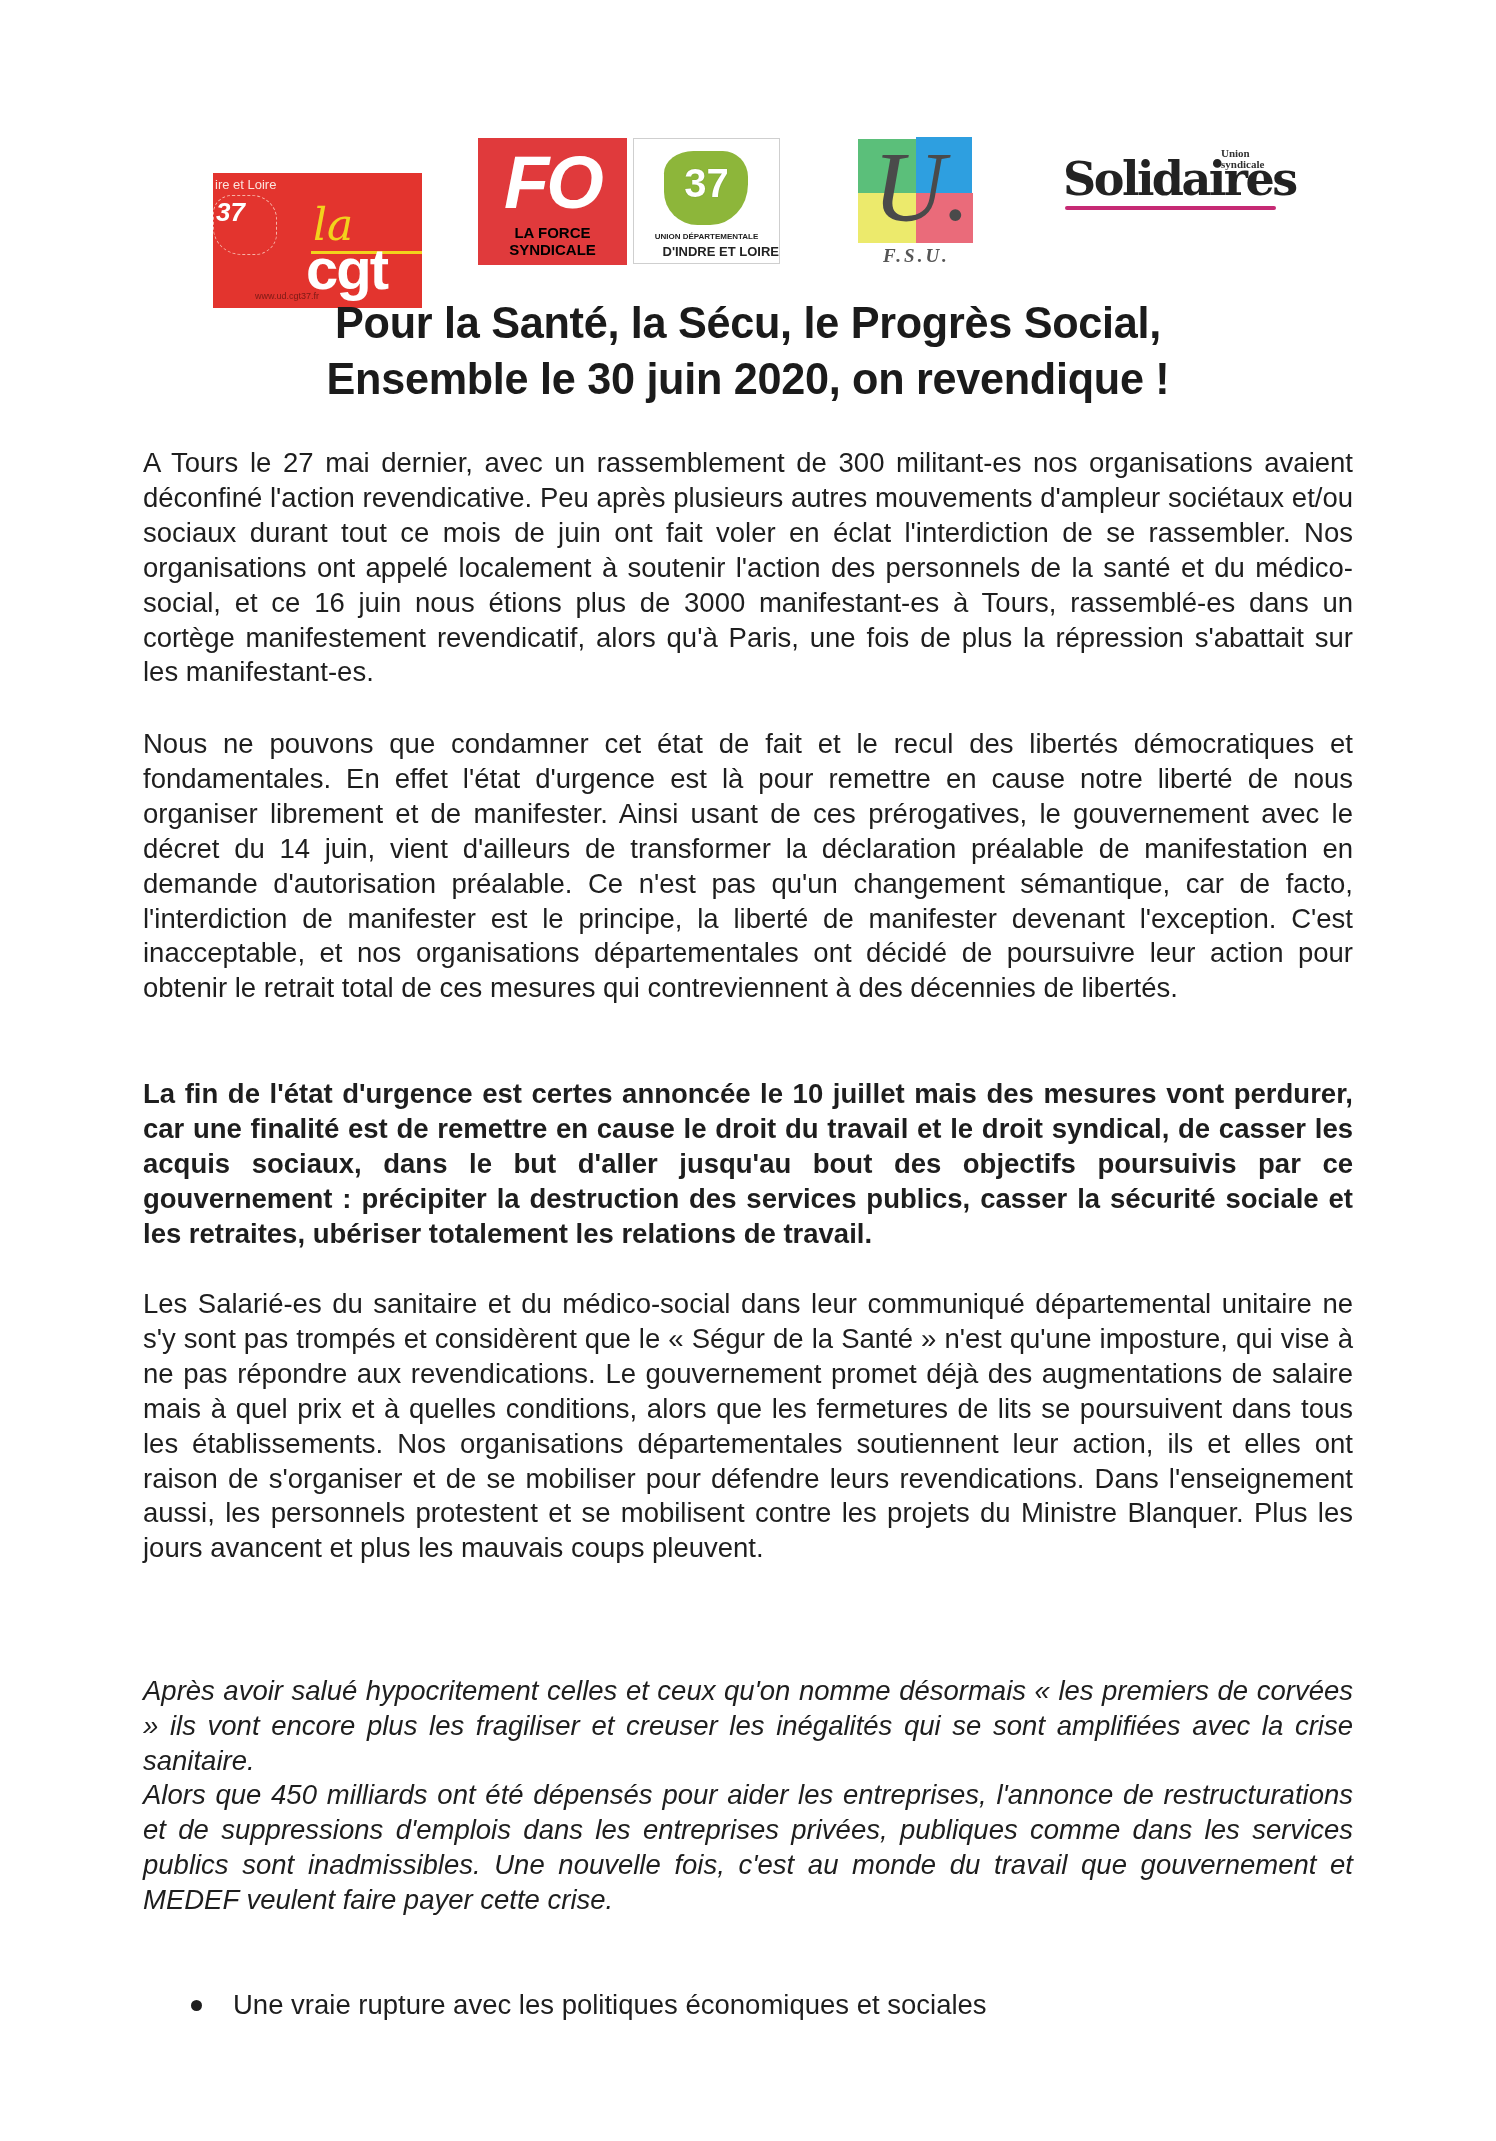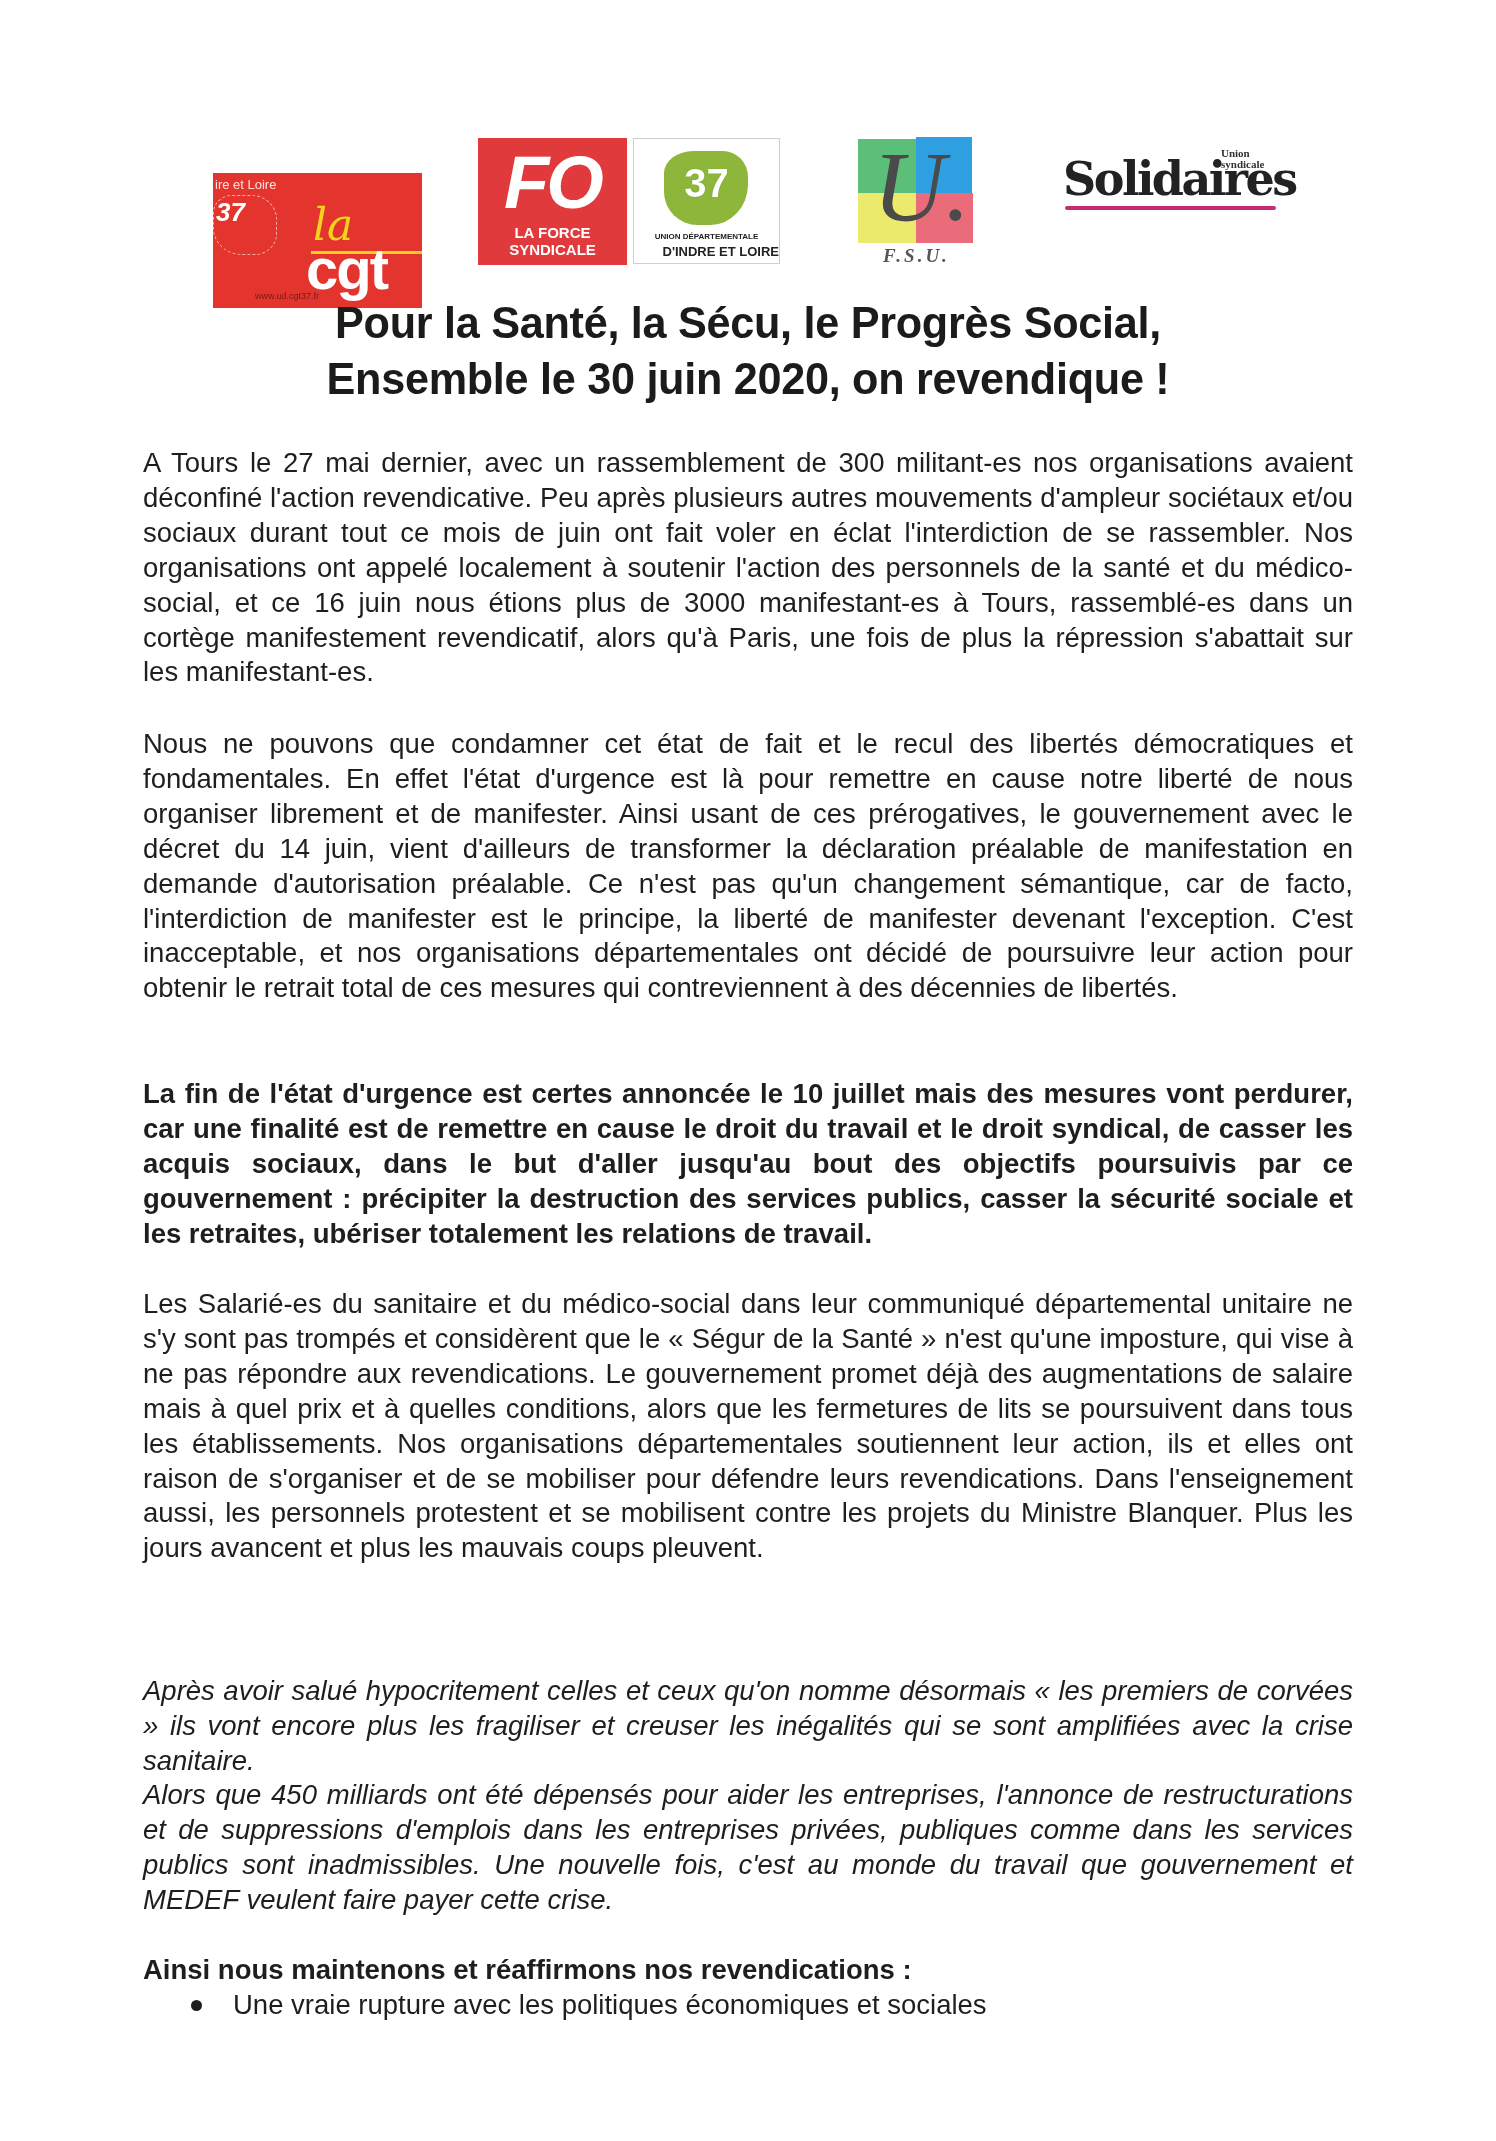--- a/index.html
+++ b/index.html
@@ -12,21 +12,21 @@
   .cgt .region { position: absolute; left: 2px; top: 4px; color: #fbe3dd; font: 13px "Liberation Sans", sans-serif; }
   .cgt .num { position: absolute; left: 3px; top: 24px; color: #fff; font: italic bold 26px "Liberation Sans", sans-serif; }
   .cgt .map { position: absolute; left: 0; top: 22px; width: 62px; height: 58px; border: 1px dashed #f6b2a6; border-radius: 30% 40% 35% 45%; }
   .cgt .la { position: absolute; left: 100px; top: 26px; color: #f2d21c; font: italic 44px "DejaVu Serif", serif; }
   .cgt .laline { position: absolute; left: 98px; top: 78px; width: 111px; height: 3px; background: #f2d21c; }
   .cgt .word { position: absolute; left: 93px; top: 62px; color: #fff; font: bold 58px "Liberation Sans", sans-serif; letter-spacing: -2px; }
   .cgt .url { position: absolute; left: 42px; top: 118px; color: #7a1a15; font: 9px "Liberation Sans", sans-serif; }
 
   .fo { left: 478px; top: 138px; width: 149px; height: 127px; background: #e03a3c; }
   .fo .big { position: absolute; left: 0; right: 0; top: 2px; text-align: center; color: #fff; font: italic bold 74px "Liberation Sans", sans-serif; letter-spacing: -3px; }
-  .fo .sub { position: absolute; left: 0; right: 0; top: 86px; text-align: center; color: #ffffff; font: bold 15px/17px "Liberation Sans", sans-serif; }
+  .fo .sub { position: absolute; left: 0; right: 0; top: 86px; text-align: center; color: #000000; font: bold 15px/17px "Liberation Sans", sans-serif; }
 
   .ud { left: 633px; top: 138px; width: 147px; height: 126px; background: #fff; border: 1px solid #cfcfcf; box-sizing: border-box; }
   .ud .shape { position: absolute; left: 30px; top: 12px; width: 84px; height: 74px; background: #8db63a; border-radius: 35% 30% 45% 40% / 30% 35% 55% 45%; }
   .ud .n { position: absolute; left: 0; right: 0; top: 22px; text-align: center; color: #fff; font: bold 40px "Liberation Sans", sans-serif; text-shadow: 0 0 1px #5f8a1e; }
   .ud .s1 { position: absolute; left: 0; right: 0; top: 93px; text-align: center; color: #222; font: bold 8px "Liberation Sans", sans-serif; }
   .ud .s2 { position: absolute; left: 0; right: 0; top: 105px; text-align: right; color: #222; font: bold 13px "Liberation Sans", sans-serif; }
 
   .fsu { left: 855px; top: 135px; width: 123px; height: 135px; }
   .fsu .q { position: absolute; }
   .fsu .q1 { left: 3px; top: 4px; width: 58px; height: 54px; background: #5bbf7a; }
@@ -115,21 +115,20 @@
 
   <h1 class="title t1" style="margin:0">Pour la Santé, la Sécu, le Progrès Social,</h1>
   <h1 class="title t2" style="margin:0">Ensemble le 30 juin 2020, on revendique !</h1>
 
   <p class="body p1" style="margin:0">A Tours le 27 mai dernier, avec un rassemblement de 300 militant-es nos organisations avaient déconfiné l'action revendicative. Peu après plusieurs autres mouvements d'ampleur sociétaux et/ou sociaux durant tout ce mois de juin ont fait voler en éclat l'interdiction de se rassembler. Nos organisations ont appelé localement à soutenir l'action des personnels de la santé et du médico-social, et ce 16 juin nous étions plus de 3000 manifestant-es à Tours, rassemblé-es dans un cortège manifestement revendicatif, alors qu'à Paris, une fois de plus la répression s'abattait sur les manifestant-es.</p>
   <p class="body p2" style="margin:0">Nous ne pouvons que condamner cet état de fait et le recul des libertés démocratiques et fondamentales. En effet l'état d'urgence est là pour remettre en cause notre liberté de nous organiser librement et de manifester. Ainsi usant de ces prérogatives, le gouvernement avec le décret du 14 juin, vient d'ailleurs de transformer la déclaration préalable de manifestation en demande d'autorisation préalable. Ce n'est pas qu'un changement sémantique, car de facto, l'interdiction de manifester est le principe, la liberté de manifester devenant l'exception. C'est inacceptable, et nos organisations départementales ont décidé de poursuivre leur action pour obtenir le retrait total de ces mesures qui contreviennent à des décennies de libertés.</p>
   <p class="body p3 bold" style="margin:0">La fin de l'état d'urgence est certes annoncée le 10 juillet mais des mesures vont perdurer, car une finalité est de remettre en cause le droit du travail et le droit syndical, de casser les acquis sociaux, dans le but d'aller jusqu'au bout des objectifs poursuivis par ce gouvernement : précipiter la destruction des services publics, casser la sécurité sociale et les retraites, ubériser totalement les relations de travail.</p>
   <p class="body p4" style="margin:0">Les Salarié-es du sanitaire et du médico-social dans leur communiqué départemental unitaire ne s'y sont pas trompés et considèrent que le « Ségur de la Santé » n'est qu'une imposture, qui vise à ne pas répondre aux revendications. Le gouvernement promet déjà des augmentations de salaire mais à quel prix et à quelles conditions, alors que les fermetures de lits se poursuivent dans tous les établissements. Nos organisations départementales soutiennent leur action, ils et elles ont raison de s'organiser et de se mobiliser pour défendre leurs revendications. Dans l'enseignement aussi, les personnels protestent et se mobilisent contre les projets du Ministre Blanquer. Plus les jours avancent et plus les mauvais coups pleuvent.</p>
   <p class="body p6 ital" style="margin:0">Après avoir salué hypocritement celles et ceux qu'on nomme désormais « les premiers de corvées » ils vont encore plus les fragiliser et creuser les inégalités qui se sont amplifiées avec la crise sanitaire.</p>
   <p class="body p7 ital" style="margin:0">Alors que 450 milliards ont été dépensés pour aider les entreprises, l'annonce de restructurations et de suppressions d'emplois dans les entreprises privées, publiques comme dans les services publics sont inadmissibles. Une nouvelle fois, c'est au monde du travail que gouvernement et MEDEF veulent faire payer cette crise.</p>
-  <p class="body p8 bold" style="margin:0">Ainsi nous maintenons et réaffirmons nos revendications :</p>
 
   <ul class="bullets">
     <li>
       <span class="dot"></span>
       <span>Une vraie rupture avec les politiques économiques et sociales</span>
     </li>
   </ul>
 
 </div>
 

